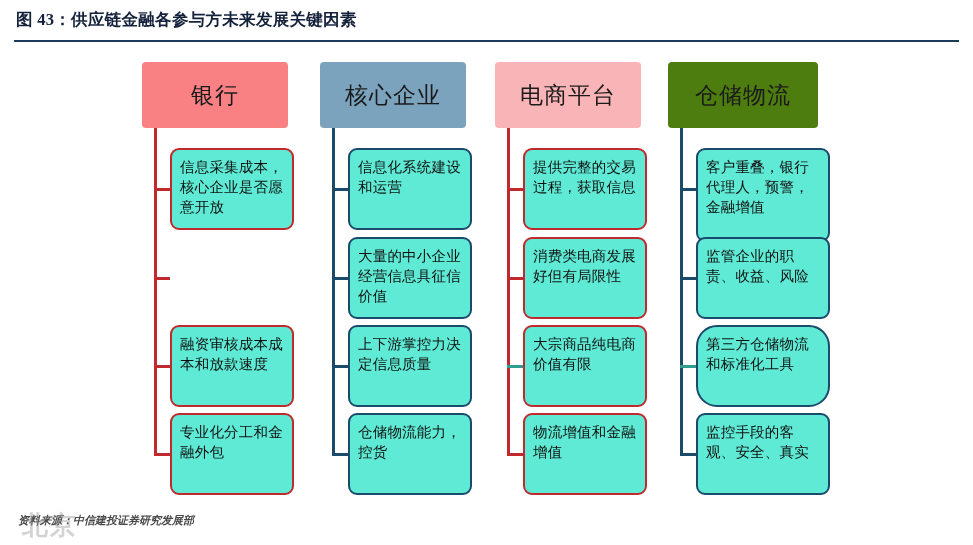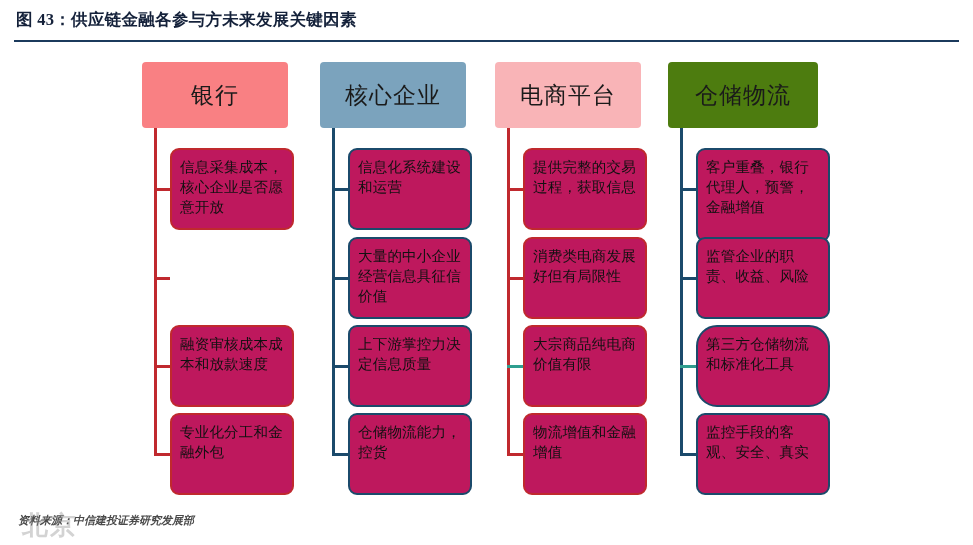--- a/index.html
+++ b/index.html
@@ -89,21 +89,21 @@
   .branch {
     position: absolute;
     height: 2.5px;
   }
 
   
   .item-box {
     position: absolute;
     width: 124px;
     border-radius: 9px;
-    background: #be185d;
+    background: #5eead4;
     box-sizing: border-box;
     border-width: 2px;
     border-style: solid;
     padding: 7px 6px 7px 8px;
   }
   .item-text {
     font-family: "Liberation Serif", "DejaVu Serif", serif;
     font-size: 14.5px;
     line-height: 1.38;
     color: #111111;

